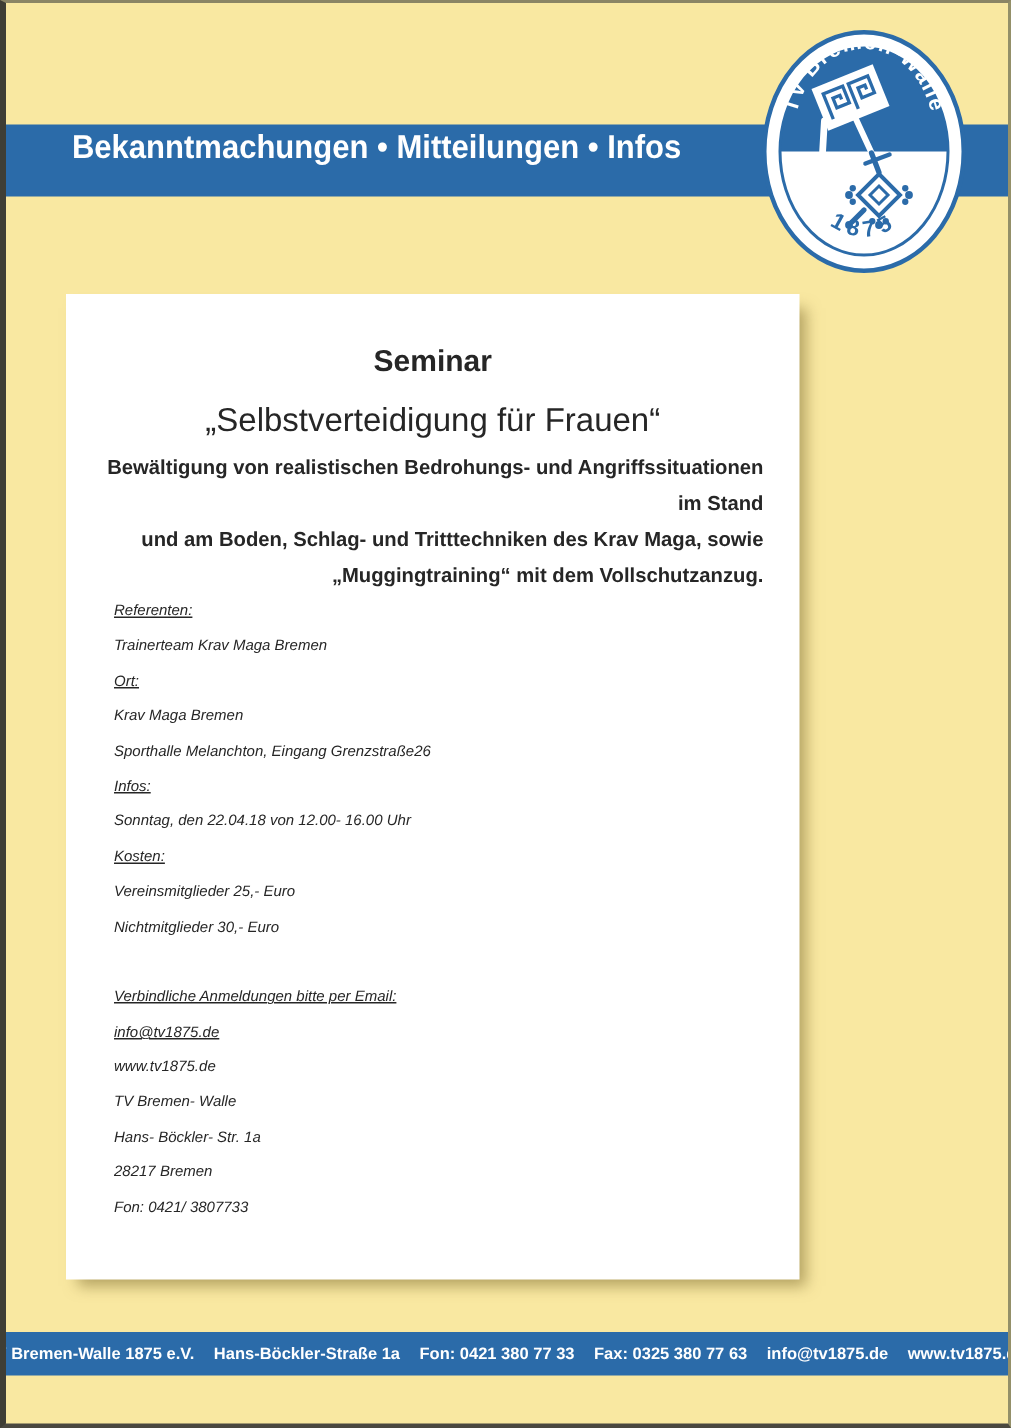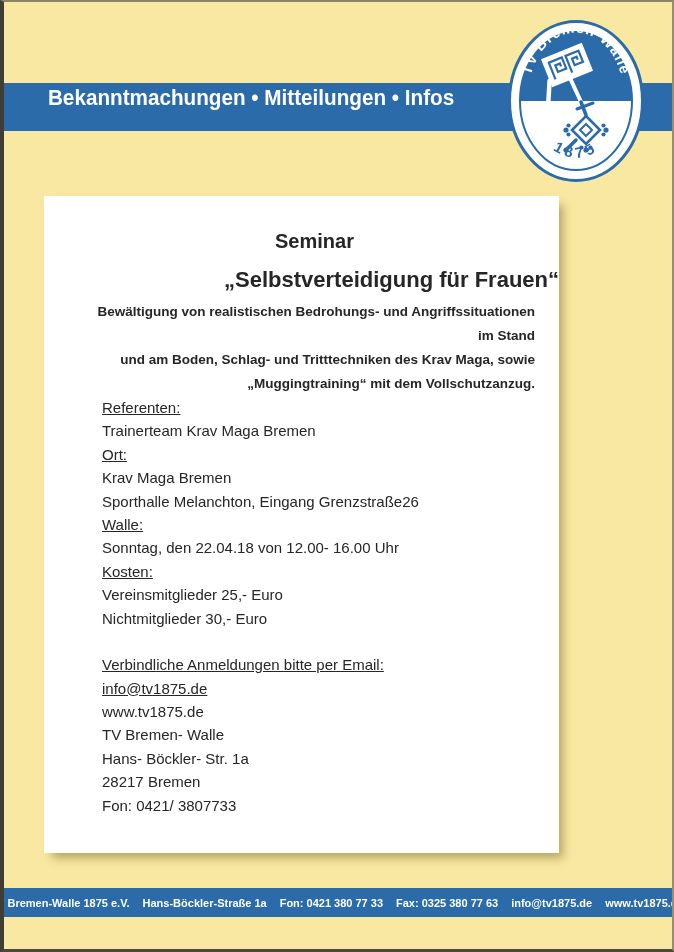--- a/index.html
+++ b/index.html
@@ -52,37 +52,37 @@
   .logo .ornament-inner{fill:none;stroke:var(--blue,#2b6ba9);stroke-width:2;}
   .logo .knob{fill:var(--blue,#2b6ba9);}
   .logo .arc-top-text{fill:#fff;font-weight:bold;font-family:"Liberation Sans",sans-serif;}
   .logo .arc-year-text{fill:var(--blue,#2b6ba9);font-weight:bold;font-family:"Liberation Sans",sans-serif;}
   
   .card{
     position:absolute;left:44px;top:196px;width:489px;height:657px;
     background:#fff;
     box-shadow:6px 7px 9px -2px rgba(125,108,48,.55);
     z-index:5;
-    padding-left:26px;
   }
   .card-title{
     margin:33px 0 0 0;text-align:center;
     font-size:20px;line-height:24px;font-weight:bold;
   }
   .card-subtitle{
-    margin:13px 0 0 0;text-align:right;
-    font-size:22px;line-height:27px;font-weight:bold;
+    margin:13px 0 0 0;text-align:center;
+    font-size:22px;line-height:27px;font-weight:normal;
   }
   .card-desc{
     margin:7px 24px 0 24px;text-align:right;
     font-size:13.5px;line-height:24px;font-weight:bold;
   }
   .card-body{
     margin:0 30px 0 32px;
-    font-size:15px;
+    font-size:10px;
+    font-style:italic;
   }
   .line{
     height:23.4px;line-height:23.4px;white-space:nowrap;overflow:visible;
   }
   .u{text-decoration:underline;}
   .email{cursor:pointer;}
   
   .footer-band{
     position:absolute;left:0;right:0;top:888px;height:29px;
     background:var(--blue,#2b6ba9);
@@ -150,21 +150,21 @@
       <div>Bewältigung von realistischen Bedrohungs- und Angriffssituationen im Stand</div>
       <div>und am Boden, Schlag- und Tritttechniken des Krav Maga, sowie</div>
       <div>„Muggingtraining“ mit dem Vollschutzanzug.</div>
     </div>
     <div class="card-body">
       <div class="line u">Referenten:</div>
       <div class="line">Trainerteam Krav Maga Bremen</div>
       <div class="line u">Ort:</div>
       <div class="line">Krav Maga Bremen</div>
       <div class="line">Sporthalle Melanchton, Eingang Grenzstraße26</div>
-      <div class="line u">Walle:</div>
+      <div class="line u">Infos:</div>
       <div class="line">Sonntag, den 22.04.18 von 12.00- 16.00 Uhr</div>
       <div class="line u">Kosten:</div>
       <div class="line">Vereinsmitglieder 25,- Euro</div>
       <div class="line">Nichtmitglieder 30,- Euro</div>
       <div class="line"></div>
       <div class="line u">Verbindliche Anmeldungen bitte per Email:</div>
       <div class="line email u">info@tv1875.de</div>
       <div class="line">www.tv1875.de</div>
       <div class="line">TV Bremen- Walle</div>
       <div class="line">Hans- Böckler- Str. 1a</div>

